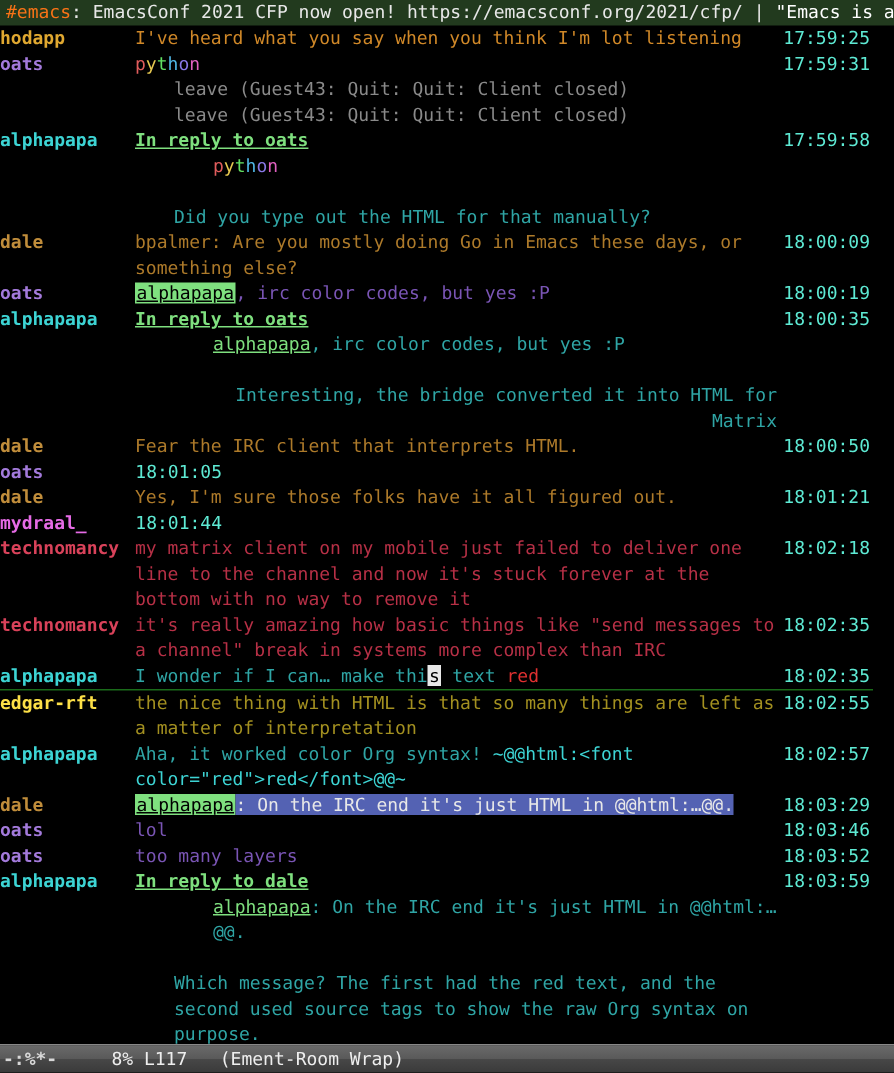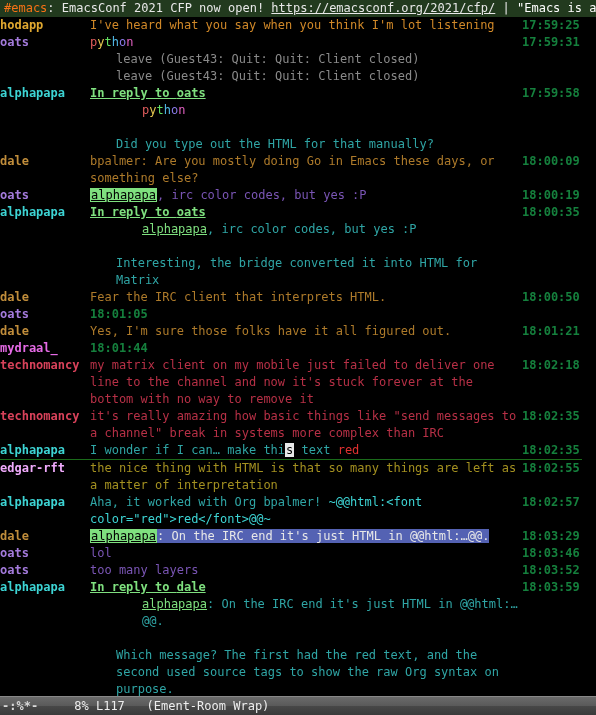--- a/index.html
+++ b/index.html
@@ -1,38 +1,38 @@
 <!DOCTYPE html>
 <html><head>
 <meta charset="utf-8">
 <style>
   html,body{margin:0;padding:0;background:#000;color:#888;font-family:Menlo,Consolas,"DejaVu Sans Mono",monospace;font-size:12px;line-height:17px;overflow:hidden}
   .app{width:596px;height:715px;position:relative;overflow:hidden;background:#000}
   .header{background:#223a1e;color:#e8e8e8;padding:0 4px;white-space:nowrap;overflow:hidden}
   .header .chan{color:#f97316}
   .header .quote{color:#fff}
-  .header .url{text-decoration:underline}
+  .header .url{}
   .scroll{position:absolute;top:17px;bottom:18px;left:0;right:0;overflow-y:scroll}
   .scroll::-webkit-scrollbar{width:14px;background:#161616}
   .scroll::-webkit-scrollbar-thumb{background:#4a4a4a}
   .log{padding:0;width:582px}
   .row{display:flex;align-items:flex-start}
   .nick{width:84px;flex:0 0 84px;text-align:left;padding-right:6px;font-weight:bold}
   .msg{flex:1;padding-right:4px;word-wrap:break-word}
-  .ts{flex:0 0 58px;color:#15803d;font-weight:bold;padding-right:2px}
+  .ts{flex:0 0 58px;text-align:right;color:#5eead4;font-weight:normal;padding-right:2px}
   .sep{height:17px}
 
   
   .c-hodapp{color:#e0a830}
   .c-oats{color:#a37adb}
   .c-alphapapa{color:#3dd4d4}
   .c-dale{color:#c08d3b}
   .c-mydraal{color:#e66be6}
   .c-technomancy{color:#d9425a}
-  .c-edgar{color:#f0abfc}
+  .c-edgar{color:#fde047}
 
   
   .body-hodapp{color:#d08828}
   .body-alpha{color:#2fa5a5}
   .body-techno{color:#b73046}
   .body-oats{color:#7a55b5}
   .body-dale{color:#ad7a2a}
   .body-edgar{color:#a39020}
   .body-mydraal{color:#b84ab8}
 
@@ -120,21 +120,21 @@
           <div class="ts">18:00:35</div>
         </div>
         <div class="row">
           <div class="nick "></div>
           <div class="msg body-alpha" style="padding-left: 52px;"><span class="ulink2">alphapapa</span><span>, irc color codes, but yes :P</span></div>
           <div class="ts"></div>
         </div>
         <div class="sep"></div>
         <div class="row">
           <div class="nick "></div>
-          <div class="msg body-alpha" style="padding-left: 26px;"><span>Interesting, the bridge converted it into HTML for Matrix</span></div>
+          <div class="msg body-alpha" style="padding-left: 26px; text-align: right;"><span>Interesting, the bridge converted it into HTML for Matrix</span></div>
           <div class="ts"></div>
         </div>
         <div class="row">
           <div class="nick c-dale">dale</div>
           <div class="msg body-dale"><span>Fear the IRC client that interprets HTML.</span></div>
           <div class="ts">18:00:50</div>
         </div>
         <div class="row">
           <div class="nick c-oats">oats</div>
           <div class="ts">18:01:05</div>
@@ -164,21 +164,21 @@
           <div class="ts">18:02:35</div>
         </div>
         <hr class="hr-green">
         <div class="row">
           <div class="nick c-edgar">edgar-rft</div>
           <div class="msg body-edgar"><span>the nice thing with HTML is that so many things are left as a matter of interpretation</span></div>
           <div class="ts">18:02:55</div>
         </div>
         <div class="row">
           <div class="nick c-alphapapa">alphapapa</div>
-          <div class="msg body-alpha"><span>Aha, it worked with Org bpalmer!  </span><span class="cyan">~@@html:&lt;font color="red"&gt;red&lt;/font&gt;@@~</span></div>
+          <div class="msg body-alpha"><span>Aha, it worked color Org syntax!  </span><span class="cyan">~@@html:&lt;font color="red"&gt;red&lt;/font&gt;@@~</span></div>
           <div class="ts">18:02:57</div>
         </div>
         <div class="row">
           <div class="nick c-dale">dale</div>
           <div class="msg "><span class="mention">alphapapa</span><span class="hl">: On the IRC end it's just HTML in @@html:…@@.</span></div>
           <div class="ts">18:03:29</div>
         </div>
         <div class="row">
           <div class="nick c-oats">oats</div>
           <div class="msg body-oats"><span>lol</span></div>

